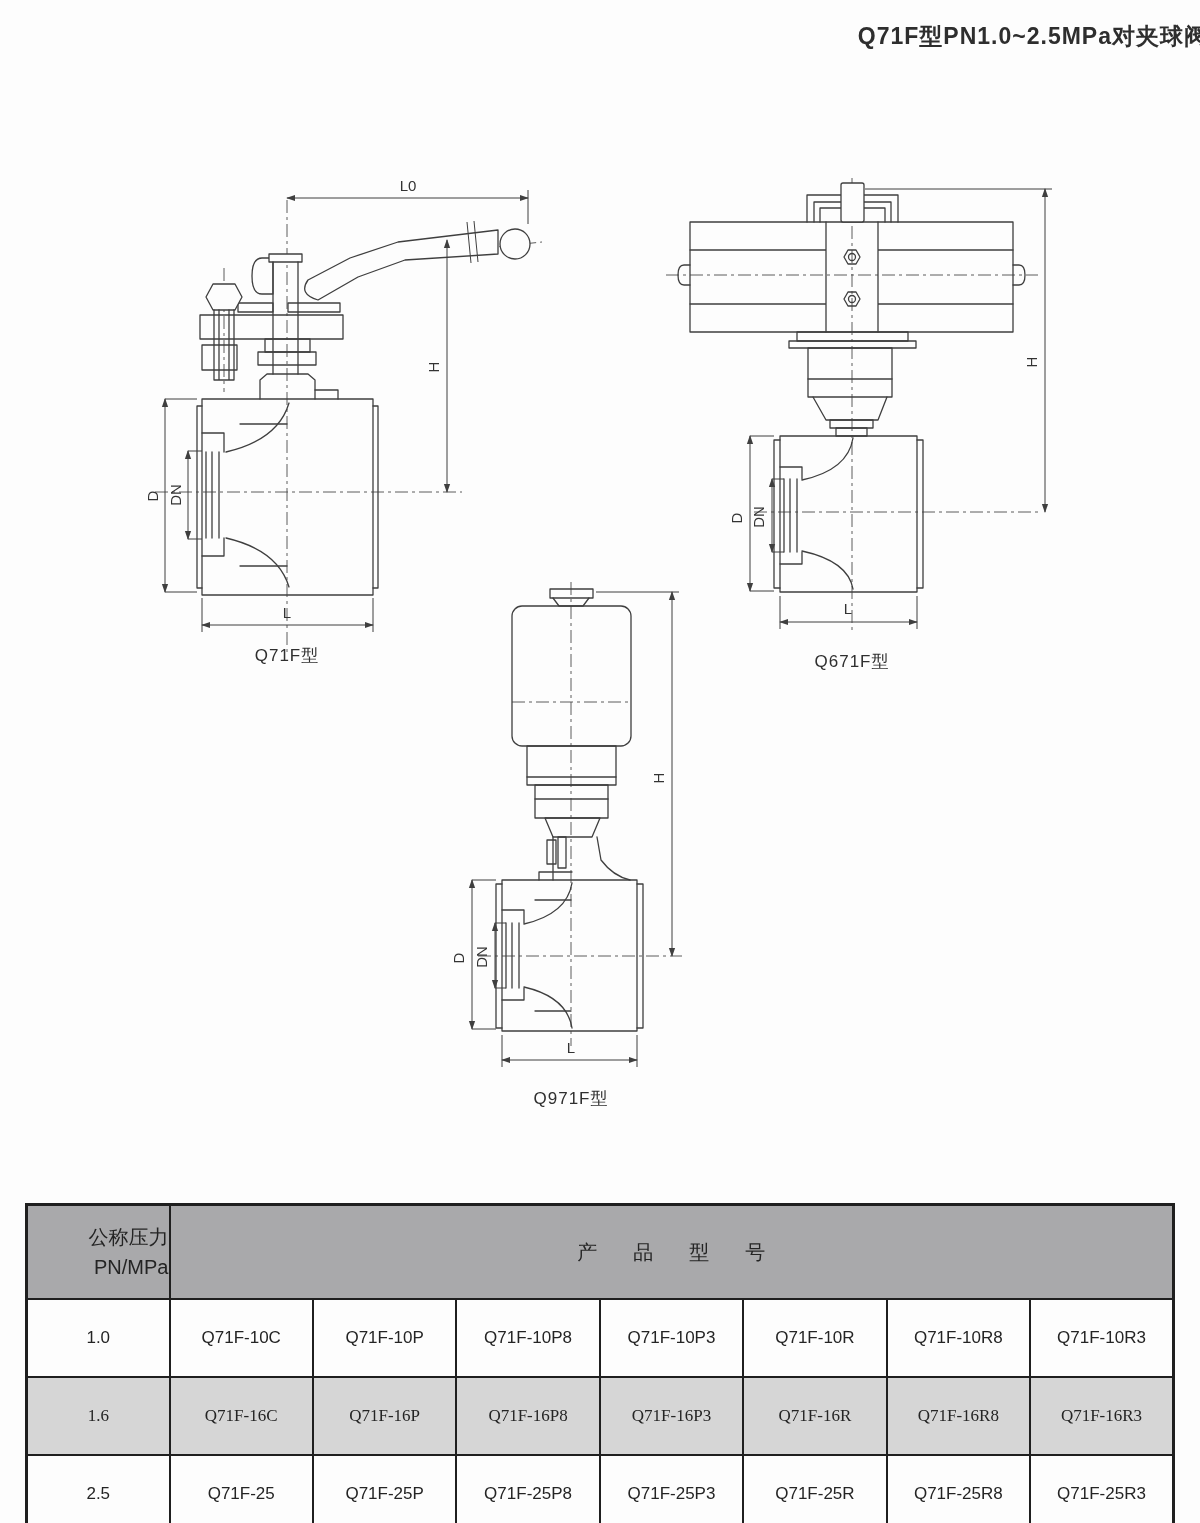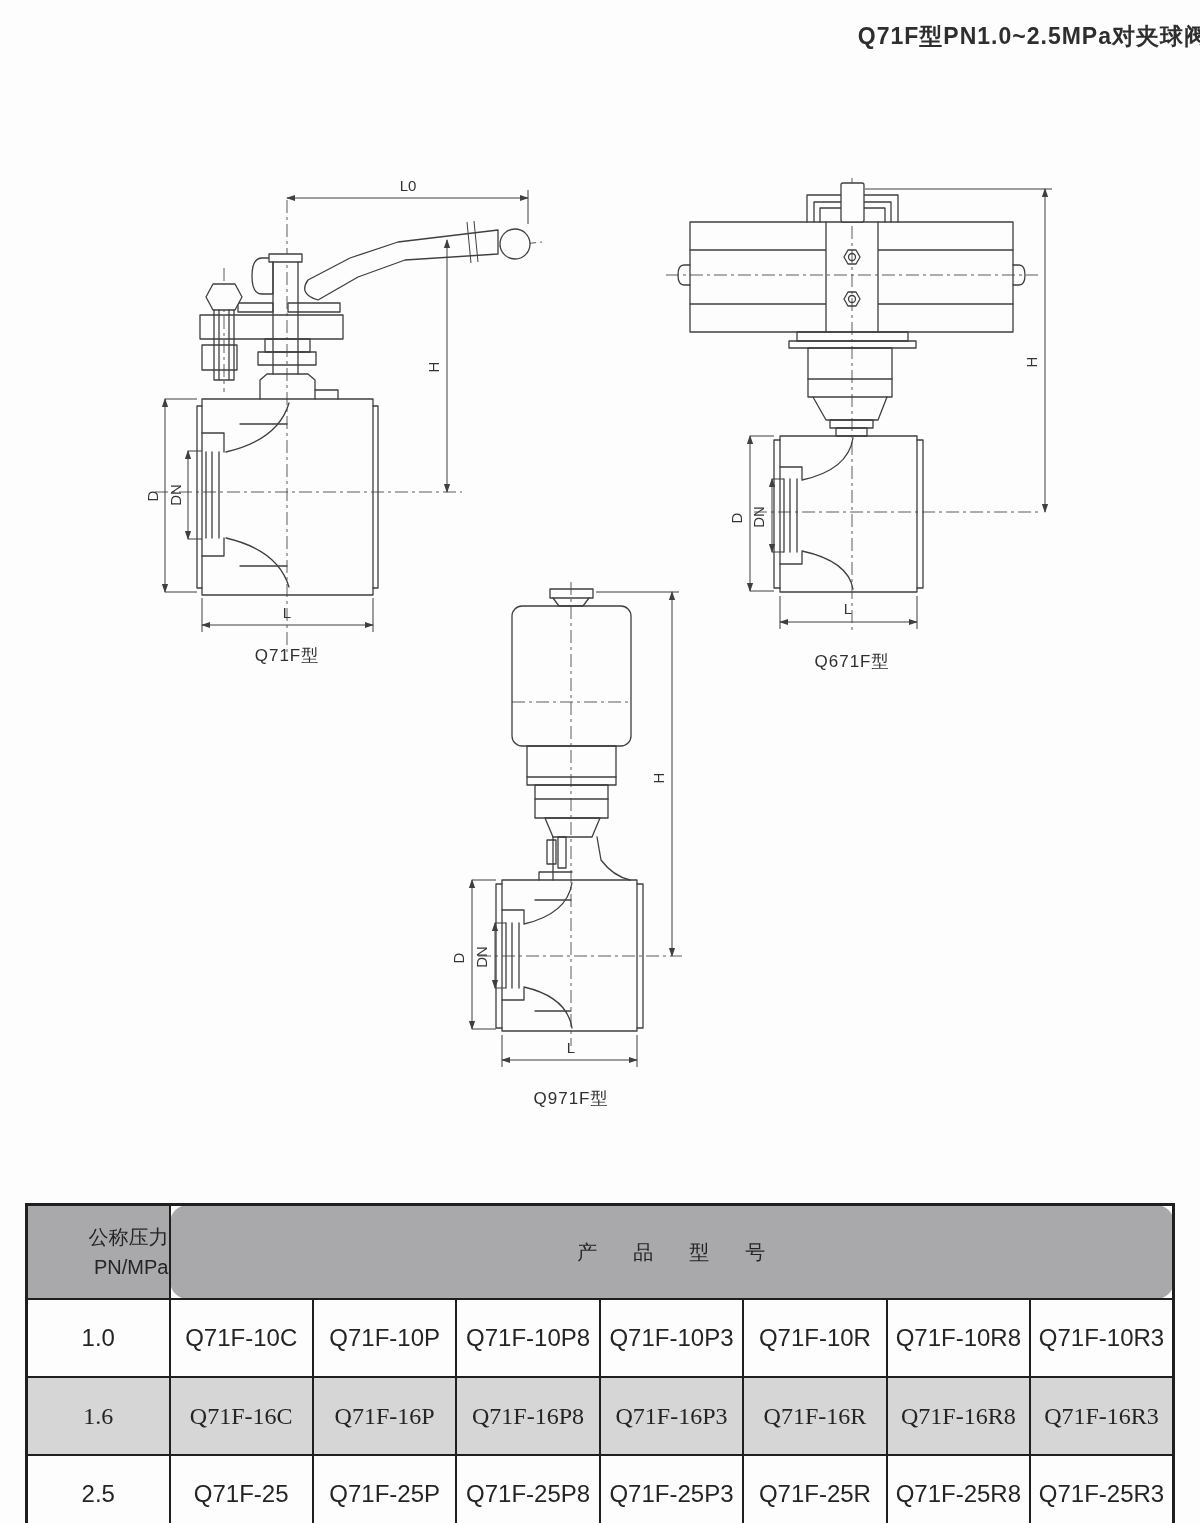--- a/index.html
+++ b/index.html
@@ -13,26 +13,26 @@
   .draw{stroke:#3f3f3f;stroke-width:1.3;fill:none;stroke-linejoin:round;stroke-linecap:round;}
   .wf{stroke:#3f3f3f;stroke-width:1.3;fill:#fdfdfd;stroke-linejoin:round;}
   .dim{stroke:#3f3f3f;stroke-width:1;fill:none;}
   .cl{stroke:#4a4a4a;stroke-width:0.9;fill:none;stroke-dasharray:13 4 3 4;}
   svg text{fill:#333;font-family:"Liberation Sans",sans-serif;font-size:15px;}
   svg text.cap{font-size:17px;fill:#2f2f2f;letter-spacing:1px;}
   
   #modeltable{position:absolute;left:25px;top:1203px;width:1150px;border-collapse:collapse;
               table-layout:fixed;border:3px solid var(--tbl-border,#1f1f1f);}
   #modeltable th,#modeltable td{border:2px solid var(--tbl-border,#1f1f1f);text-align:center;
-              vertical-align:middle;font-weight:normal;font-size:24px;color:#242424;padding:0;}
+              vertical-align:middle;font-weight:normal;font-size:17px;color:#242424;padding:0;}
   #modeltable thead th{background:var(--header-bg,#a9a9ab);height:92px;font-size:20px;}
   #modeltable tbody td{height:76px;background:#fdfdfd;}
   #modeltable tbody tr.alt td{background:var(--alt-row-bg,#d6d6d6);font-family:Liberation Serif, serif;}
   .pressure-head div{line-height:30px;text-align:right;}
-  .models-head{letter-spacing:36px;text-indent:36px;border-radius:18px;}
+  .models-head{letter-spacing:36px;text-indent:36px;}
 </style>
 </head>
 <body>
 
 <div id="page">
 
   <div id="titleblock">
     <div class="tline">Q71F型PN1.0~2.5MPa对夹球阀</div>
   </div>
 

